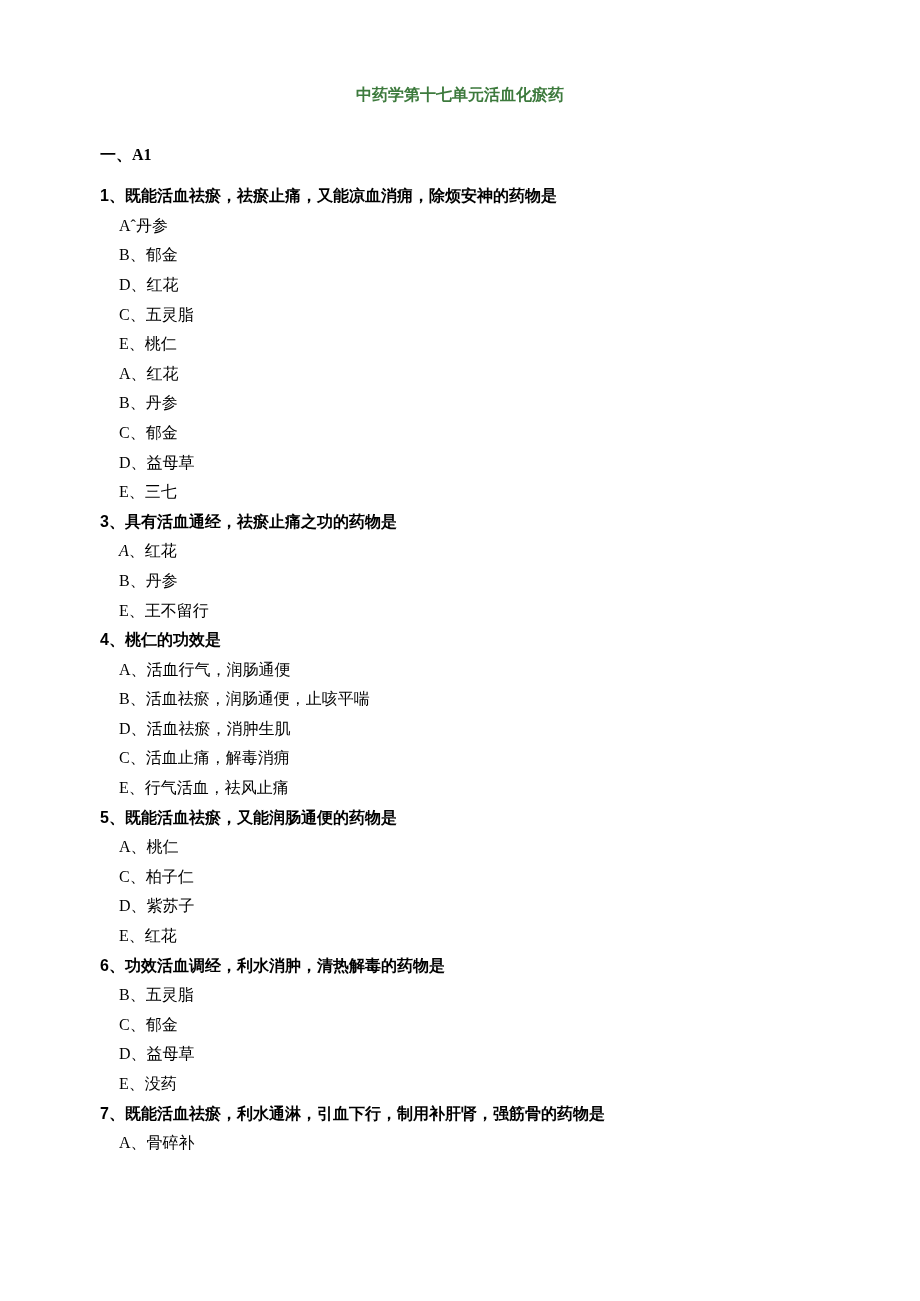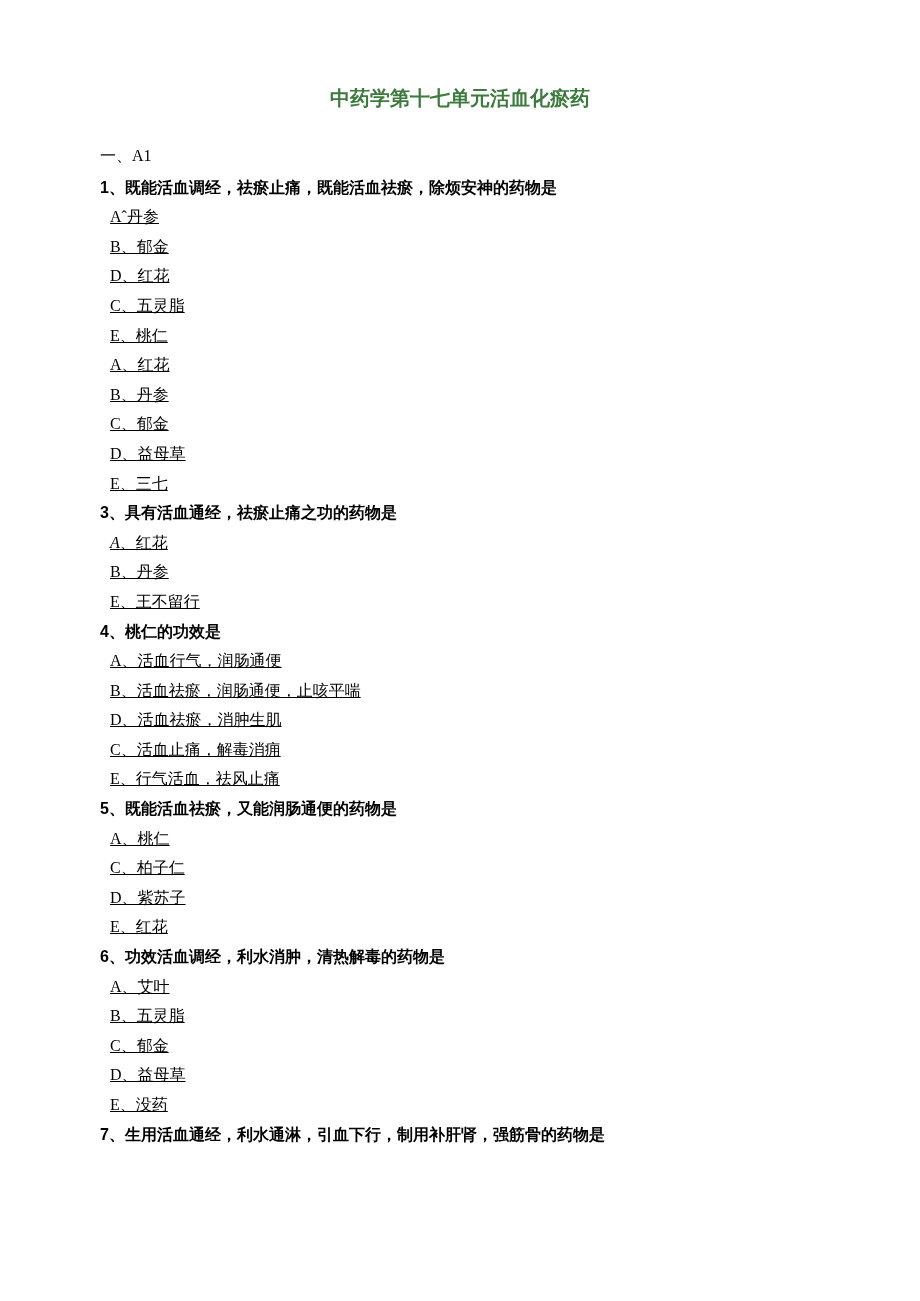--- a/index.html
+++ b/index.html
@@ -14,50 +14,50 @@
   .page {
     width: 920px;
     min-height: 1301px;
     padding: 80px 100px 40px 100px;
     box-sizing: border-box;
   }
   .title {
     text-align: center;
     color: #3d7a3d;
     font-weight: bold;
-    margin-bottom: 24px;
-    font-size: 20px;
+    margin-bottom: 30px;
+    font-size: 16px;
   }
   .section-heading {
-    margin-bottom: 2px;
+    margin-bottom: 12px;
+    font-weight: bold;
   }
   .question {
     font-weight: bold;
     font-family: "SimHei", "黑体", sans-serif;
   }
   .question .qnum {
     font-family: Arial, sans-serif;
   }
   .option {
-    margin-left: 10px;
-    text-decoration: underline;
+    margin-left: 19px;
   }
   .italic-a {
     font-style: italic;
     font-family: "Times New Roman", serif;
   }
 </style>
 </head>
 <body>
 
 <div class="page">
   <div class="title">中药学第十七单元活血化瘀药</div>
   <div class="section-heading">一、A1</div>
   <div id="questions-container">
-      <div class="question"><span class="qnum">1</span><span>、既能活血调经，祛瘀止痛，既能活血祛瘀，除烦安神的药物是</span></div>
+      <div class="question"><span class="qnum">1</span><span>、既能活血祛瘀，祛瘀止痛，又能凉血消痈，除烦安神的药物是</span></div>
       <div class="option">Aˆ丹参</div>
       <div class="option">B、郁金</div>
       <div class="option">D、红花</div>
       <div class="option">C、五灵脂</div>
       <div class="option">E、桃仁</div>
       <div class="option">A、红花</div>
       <div class="option">B、丹参</div>
       <div class="option">C、郁金</div>
       <div class="option">D、益母草</div>
       <div class="option">E、三七</div>
@@ -70,20 +70,20 @@
       <div class="option">B、活血祛瘀，润肠通便，止咳平喘</div>
       <div class="option">D、活血祛瘀，消肿生肌</div>
       <div class="option">C、活血止痛，解毒消痈</div>
       <div class="option">E、行气活血，祛风止痛</div>
       <div class="question"><span class="qnum">5</span><span>、既能活血祛瘀，又能润肠通便的药物是</span></div>
       <div class="option">A、桃仁</div>
       <div class="option">C、柏子仁</div>
       <div class="option">D、紫苏子</div>
       <div class="option">E、红花</div>
       <div class="question"><span class="qnum">6</span><span>、功效活血调经，利水消肿，清热解毒的药物是</span></div>
-      <div class="option">A、艾叶</div>
       <div class="option">B、五灵脂</div>
       <div class="option">C、郁金</div>
       <div class="option">D、益母草</div>
       <div class="option">E、没药</div>
-      <div class="question"><span class="qnum">7</span><span>、生用活血通经，利水通淋，引血下行，制用补肝肾，强筋骨的药物是</span></div>
+      <div class="question"><span class="qnum">7</span><span>、既能活血祛瘀，利水通淋，引血下行，制用补肝肾，强筋骨的药物是</span></div>
+      <div class="option">A、骨碎补</div>
     </div>
 </div>
 
 </body></html>

